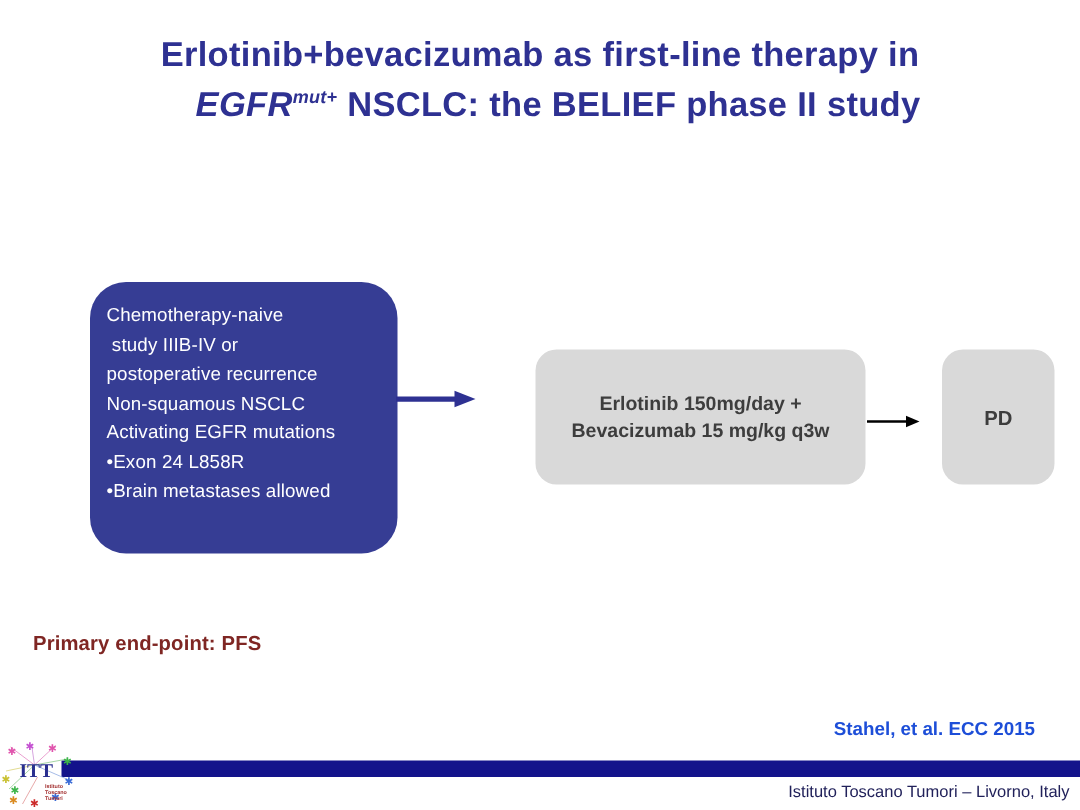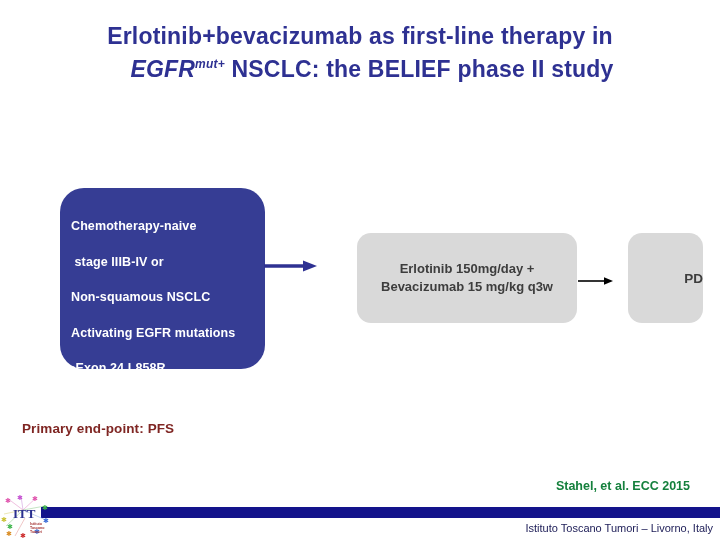--- a/index.html
+++ b/index.html
@@ -37,25 +37,24 @@
     top: 188px;
     width: 205px;
     height: 181px;
     background: #363d94;
     border-radius: 24px;
     padding: 13px 6px 10px 11px;
     color: #ffffff;
   }
   .elig-line {
     font-size: 12.5px;
-    font-weight: bold;
+    font-weight: normal;
     line-height: 19.5px;
     white-space: pre;
     letter-spacing: 0.1px;
-    margin-top: 16px;
   }
 
   
   .arrow-blue { position: absolute; left: 264px; top: 258px; }
   .arrow-black { position: absolute; left: 578px; top: 274px; }
 
   
   .treat-box {
     position: absolute;
     left: 357px;
@@ -77,21 +76,21 @@
   .pd-box {
     position: absolute;
     left: 628px;
     top: 233px;
     width: 75px;
     height: 90px;
     background: #d9d9d9;
     border-radius: 14px;
     display: flex;
     align-items: center;
-    justify-content: flex-end;
+    justify-content: center;
     color: #3d3d3d;
     font-size: 13.5px;
     font-weight: bold;
   }
 
   
   .endpoint {
     position: absolute;
     left: 22px;
     top: 421px;
@@ -101,21 +100,21 @@
     letter-spacing: 0.1px;
   }
 
   
   .citation {
     position: absolute;
     right: 30px;
     top: 479px;
     font-size: 12.5px;
     font-weight: bold;
-    color: #15803d;
+    color: #1d4ed8;
   }
 
   
   .footer-bar {
     position: absolute;
     left: 41px;
     top: 507px;
     width: 679px;
     height: 11px;
     background: #13138b;
@@ -137,24 +136,26 @@
 
 <div class="slide">
 
   <div class="title">
     <div>Erlotinib+bevacizumab as first-line therapy in</div>
     <div><span class="gene">EGFR</span><sup>mut+</sup><span> NSCLC: the BELIEF phase II study</span></div>
   </div>
 
   <div class="elig-box">
     <div class="elig-line">Chemotherapy-naive</div>
-    <div class="elig-line"> stage IIIB-IV or</div>
+    <div class="elig-line"> study IIIB-IV or</div>
+    <div class="elig-line">postoperative recurrence</div>
     <div class="elig-line">Non-squamous NSCLC</div>
     <div class="elig-line">Activating EGFR mutations</div>
     <div class="elig-line">•Exon 24 L858R</div>
+    <div class="elig-line">•Brain metastases allowed</div>
   </div>
 
   <div class="arrow-blue">
     <svg width="54" height="16" viewBox="0 0 54 16">
       <line x1="0" y1="8" x2="41" y2="8" stroke="#2e3192" stroke-width="3.5"></line>
       <polygon points="39,2.5 53,8 39,13.5" fill="#2e3192"></polygon>
     </svg>
   </div>
 
   <div class="treat-box">

